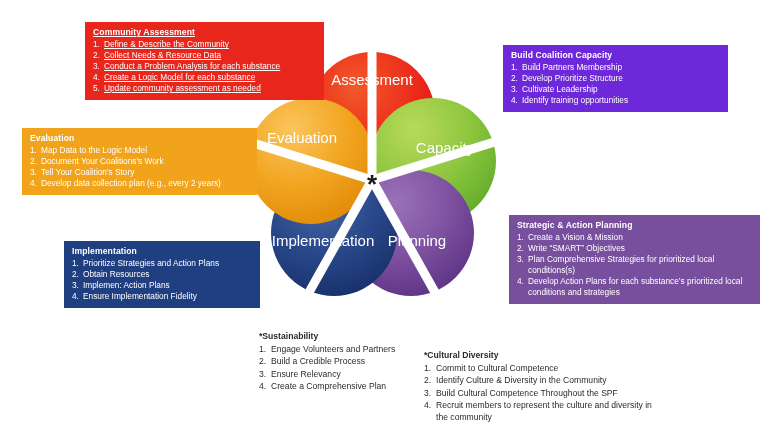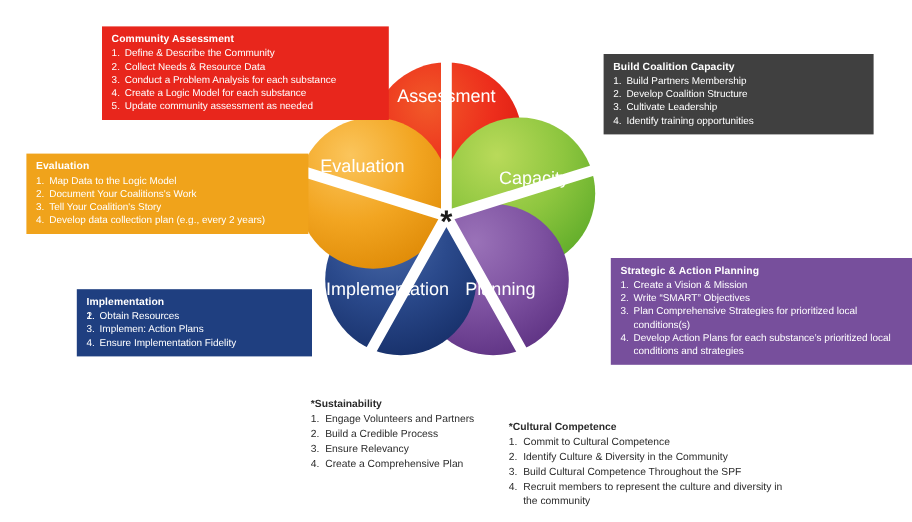--- a/index.html
+++ b/index.html
@@ -40,22 +40,22 @@
     position: relative;
     padding-left: 11px;
     margin: 0;
   }
   .infobox ol li .num {
     position: absolute;
     left: 0;
     top: 0;
   }
 
-  #box-community  { left: 85px;  top: 22px;  width: 239px; background: #e8261c; }
-  #box-capacity   { left: 503px; top: 45px;  width: 225px; background: #404040; }
+  #box-community  { left: 85px;  top: 22px;  width: 239px; background: #e8261c; text-decoration: underline; }
+  #box-capacity   { left: 503px; top: 45px;  width: 225px; background: #6d28d9; }
   #box-evaluation { left: 22px;  top: 128px; width: 235px; background: #f0a31b; }
   #box-implement  { left: 64px;  top: 241px; width: 196px; background: #1f3f80; }
   #box-strategic  { left: 509px; top: 215px; width: 256px; background: #774f9c; }
 
   
   #venn {
     position: absolute;
     left: 239px;
     top: 28px;
     width: 265px;
@@ -174,40 +174,40 @@
       <li><span class="num">3.</span><span>Conduct a Problem Analysis for each substance</span></li>
       <li><span class="num">4.</span><span>Create a Logic Model for each substance</span></li>
       <li><span class="num">5.</span><span>Update community assessment as needed</span></li>
     </ol>
 </div>
 
 <div class="infobox" id="box-capacity">
   <div class="bx-title">Build Coalition Capacity</div>
   <ol>
       <li><span class="num">1.</span><span>Build Partners Membership</span></li>
-      <li><span class="num">2.</span><span>Develop Coalition Structure</span></li>
+      <li><span class="num">2.</span><span>Develop Prioritize Structure</span></li>
       <li><span class="num">3.</span><span>Cultivate Leadership</span></li>
       <li><span class="num">4.</span><span>Identify training opportunities</span></li>
     </ol>
 </div>
 
 <div class="infobox" id="box-evaluation">
   <div class="bx-title">Evaluation</div>
   <ol>
       <li><span class="num">1.</span><span>Map Data to the Logic Model</span></li>
       <li><span class="num">2.</span><span>Document Your Coalitions's Work</span></li>
       <li><span class="num">3.</span><span>Tell Your Coalition's Story</span></li>
       <li><span class="num">4.</span><span>Develop data collection plan (e.g., every 2 years)</span></li>
     </ol>
 </div>
 
 <div class="infobox" id="box-implement">
   <div class="bx-title">Implementation</div>
   <ol>
-      <li><span class="num">1.</span></li>
+      <li><span class="num">1.</span><span>Prioritize Strategies and Action Plans</span></li>
       <li><span class="num">2.</span><span>Obtain Resources</span></li>
       <li><span class="num">3.</span><span>Implemen: Action Plans</span></li>
       <li><span class="num">4.</span><span>Ensure Implementation Fidelity</span></li>
     </ol>
 </div>
 
 <div class="infobox" id="box-strategic">
   <div class="bx-title">Strategic &amp; Action Planning</div>
   <ol>
       <li><span class="num">1.</span><span>Create a Vision &amp; Mission</span></li>
@@ -221,20 +221,20 @@
   <div class="fb-title">*Sustainability</div>
   <ol>
       <li><span class="num">1.</span><span>Engage Volunteers and Partners</span></li>
       <li><span class="num">2.</span><span>Build a Credible Process</span></li>
       <li><span class="num">3.</span><span>Ensure Relevancy</span></li>
       <li><span class="num">4.</span><span>Create a Comprehensive Plan</span></li>
     </ol>
 </div>
 
 <div class="footblock" id="foot-cultural">
-  <div class="fb-title">*Cultural Competence</div>
+  <div class="fb-title">*Cultural Diversity</div>
   <ol>
       <li><span class="num">1.</span><span>Commit to Cultural Competence</span></li>
       <li><span class="num">2.</span><span>Identify Culture &amp; Diversity in the Community</span></li>
       <li><span class="num">3.</span><span>Build Cultural Competence Throughout the SPF</span></li>
       <li><span class="num">4.</span><span>Recruit members to represent the culture and diversity in the community</span></li>
     </ol>
 </div>
 
 </body></html>

